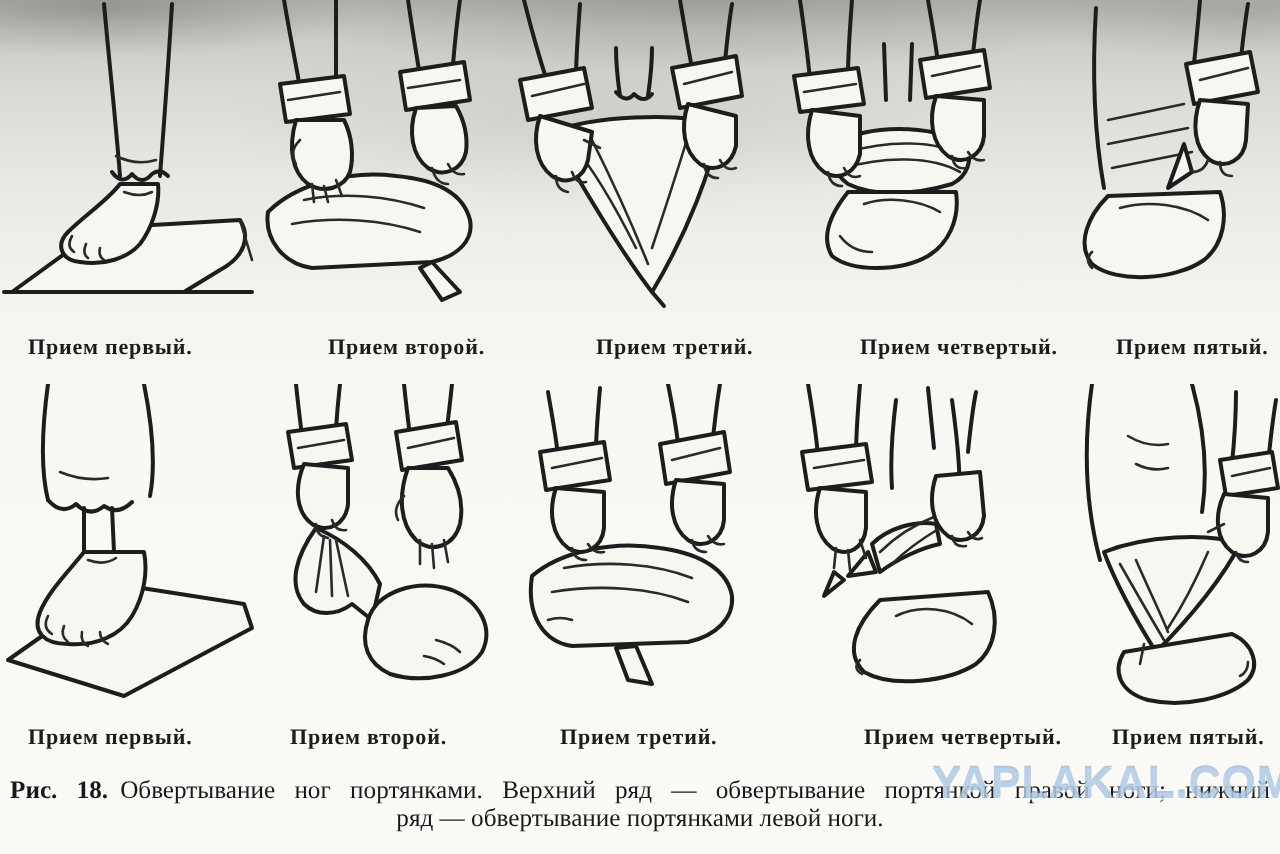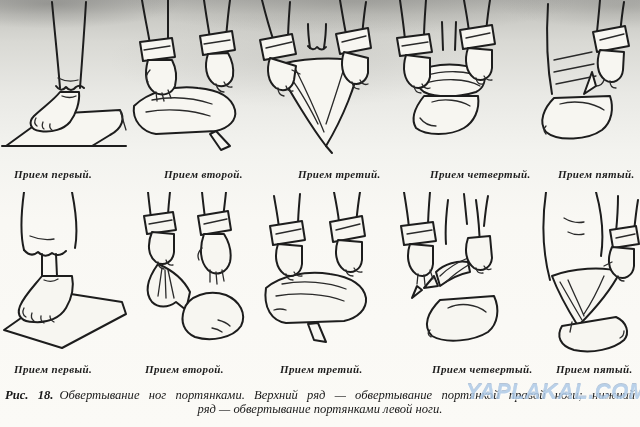--- a/index.html
+++ b/index.html
@@ -7,21 +7,20 @@
     position:relative;
     width:640px;height:427px;
     overflow:hidden;
     font-family:"Liberation Serif", serif;
     background-image:
       radial-gradient(ellipse 180px 34px at 50px 4px, rgba(92,92,90,.38), transparent 72%),
       radial-gradient(ellipse 300px 44px at 350px 2px, rgba(104,104,100,.30), transparent 75%),
       radial-gradient(ellipse 160px 30px at 620px 6px, rgba(110,110,106,.25), transparent 75%),
       radial-gradient(ellipse 240px 60px at 300px 60px, rgba(140,140,136,.18), transparent 80%),
       linear-gradient(180deg,#b4b4b0 0px,#c8c8c3 14px,#d9d9d4 42px,#e9e9e5 95px,#f3f3ef 150px,#f9f8f4 220px,#fbfaf6 100%);
-    font-style: italic;
   }
   svg.fig{position:absolute;}
   .ink{stroke:#1d1d1d;stroke-width:2;fill:none;stroke-linecap:round;stroke-linejoin:round;}
   .thin{stroke:#2a2a2a;stroke-width:1.3;fill:none;stroke-linecap:round;stroke-linejoin:round;}
   .wht{fill:#f7f6f1;}
   .cap{
     position:absolute;
     font-size:11px;font-weight:bold;color:#1c1c1c;
     letter-spacing:.4px;white-space:nowrap;
   }

